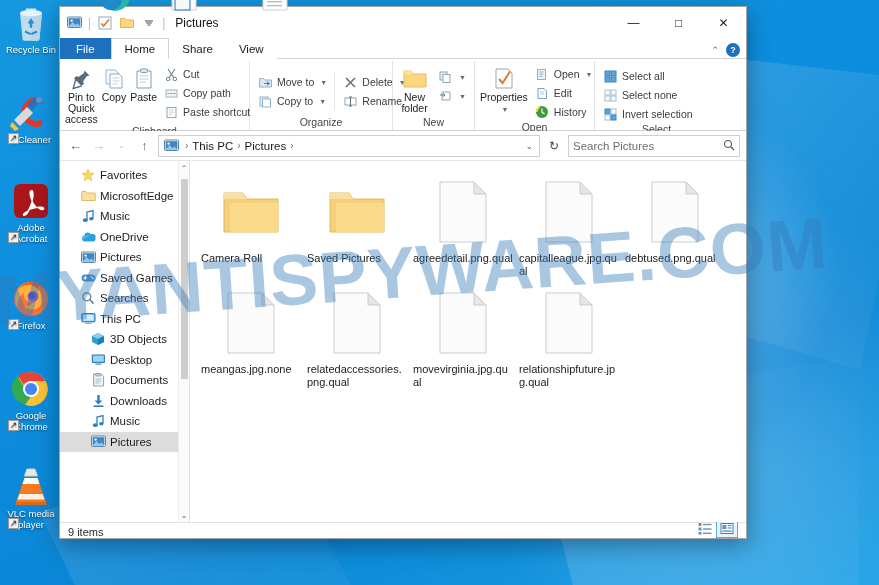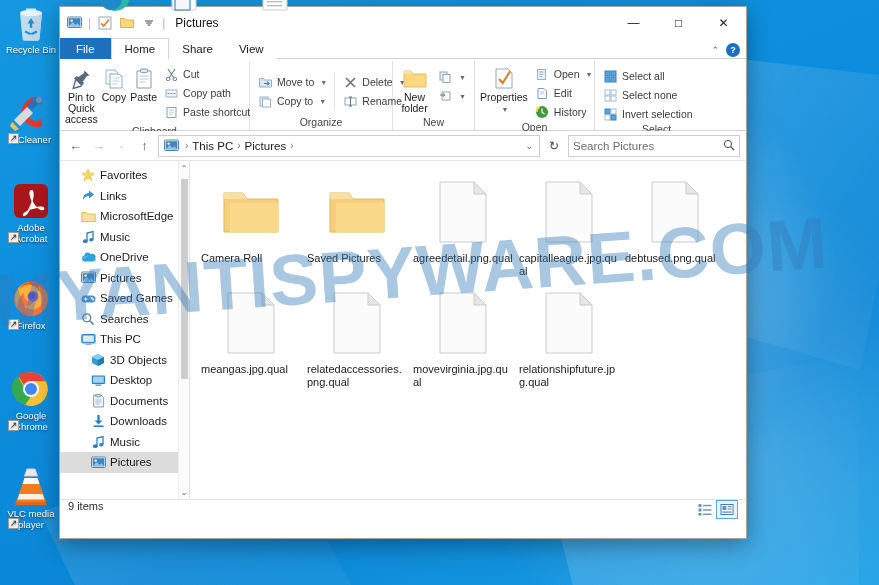--- a/index.html
+++ b/index.html
@@ -153,22 +153,22 @@
   .content { flex:1; background:#fff; position:relative; overflow:hidden; }
   .grid {
     display:flex; flex-wrap:wrap; align-content:flex-start;
     padding:12px 0 0 8px;
   }
   .tile { width:106px; padding:2px 3px 6px 3px; }
   .tile .thumb { height:74px; display:flex; align-items:center; justify-content:center; }
   .tile .name { font-size:11px; line-height:13px; color:#1b1b1b; word-wrap:break-word; margin-top:3px; }
   
   .statusbar {
-    height:39px; border-top:1px solid #e3e3e3; background:#fff;
-    display:flex; align-items:flex-start; padding:0 8px; font-size:11px; color:#2b2b2b;
+    height:16px; border-top:1px solid #e3e3e3; background:#fff;
+    display:flex; align-items:flex-end; padding:0 8px; font-size:11px; color:#2b2b2b;
     flex:0 0 auto;
   }
   .statusbar .spacer { flex:1; }
   .viewbtn { width:22px; height:19px; display:flex; align-items:center; justify-content:center; }
   .viewbtn.active { border:1px solid #5ba7df; background:#e9f3fb; }
   
   #watermark {
     position:absolute; left:-6px; top:228px; width:905px;
     font-family: "Liberation Sans", sans-serif;
     font-size:72px; font-weight:bold; letter-spacing:1px;
@@ -621,28 +621,20 @@
           <div class="navitem">
             <span class="ico">
               <svg width="14" height="14" viewBox="0 0 14 14">
                 <path d="M7 1 L8.8 5 L13 5.4 L9.8 8.3 L10.8 12.6 L7 10.3 L3.2 12.6 L4.2 8.3 L1 5.4 L5.2 5 Z" fill="#ffd75e" stroke="#e0b53f" stroke-width=".6"></path>
               </svg>
             </span>
             <span>Favorites</span>
           </div>
           <div class="navitem">
             <span class="ico">
-              <svg width="14" height="14" viewBox="0 0 14 14">
-                <path d="M2 11 C2 6 5 4 8 4 L8 1.5 L13 5.5 L8 9.5 L8 7 C5.5 7 3.4 8.2 2 11 Z" fill="#3f8fd0"></path>
-              </svg>
-            </span>
-            <span>Links</span>
-          </div>
-          <div class="navitem">
-            <span class="ico">
               <svg width="15" height="13" viewBox="0 0 15 13">
                 <path d="M0.8 2.5 L5 2.5 L6.2 4 L14.2 4 L14.2 11.5 L0.8 11.5 Z" fill="#fae0a0" stroke="#e0bd62"></path>
               </svg>
             </span>
             <span>MicrosoftEdge</span>
           </div>
           <div class="navitem">
             <span class="ico">
               <svg width="13" height="14" viewBox="0 0 13 14">
                 <path d="M5 11 V3 L11 1.5 V9.5" fill="none" stroke="#2f7fc4" stroke-width="1.3"></path>
@@ -821,21 +813,21 @@
             </div>
             <div class="name">debtused.png.qual</div>
           </div>
           <div class="tile">
             <div class="thumb">
               <svg width="50" height="62" viewBox="0 0 50 62">
                 <path d="M2 1 L36 1 L48 13 L48 61 L2 61 Z" fill="#fbfbfb" stroke="#cbcbcb"></path>
                 <path d="M36 1 L48 13 L36 13 Z" fill="#e6e6e6" stroke="#cbcbcb"></path>
               </svg>
             </div>
-            <div class="name">meangas.jpg.qual</div>
+            <div class="name">meangas.jpg.none</div>
           </div>
           <div class="tile">
             <div class="thumb">
               <svg width="50" height="62" viewBox="0 0 50 62">
                 <path d="M2 1 L36 1 L48 13 L48 61 L2 61 Z" fill="#fbfbfb" stroke="#cbcbcb"></path>
                 <path d="M36 1 L48 13 L36 13 Z" fill="#e6e6e6" stroke="#cbcbcb"></path>
               </svg>
             </div>
             <div class="name">relatedaccessories.png.qual</div>
           </div>

